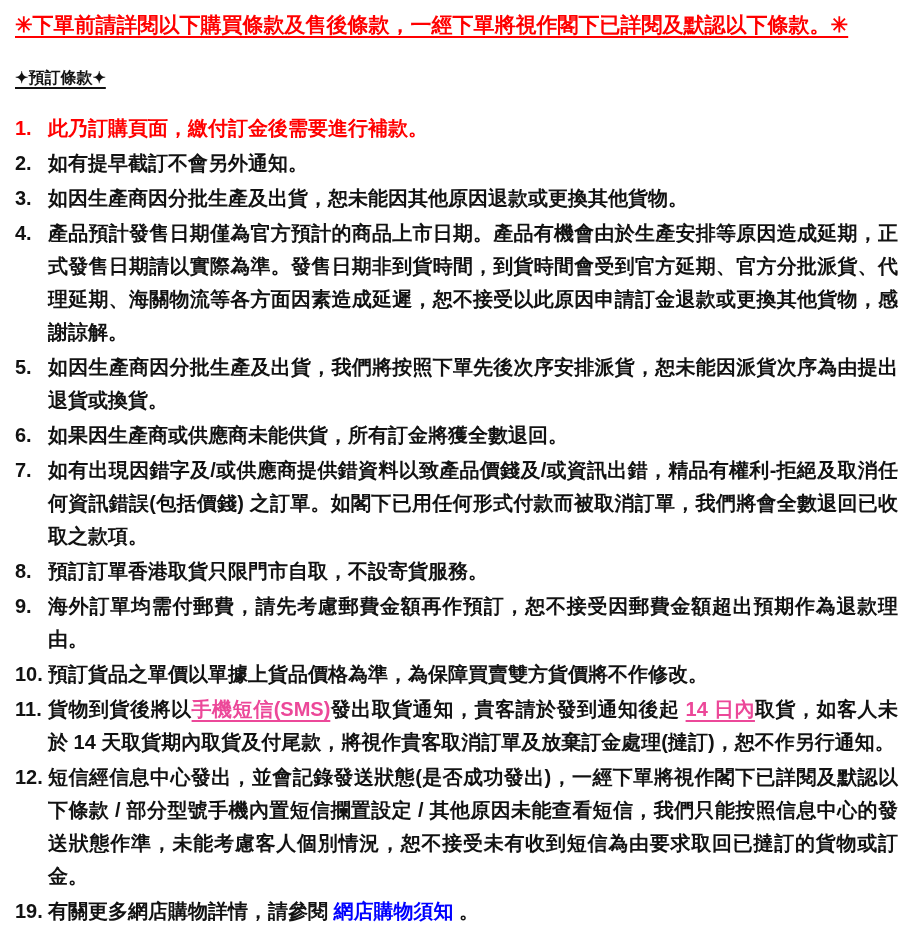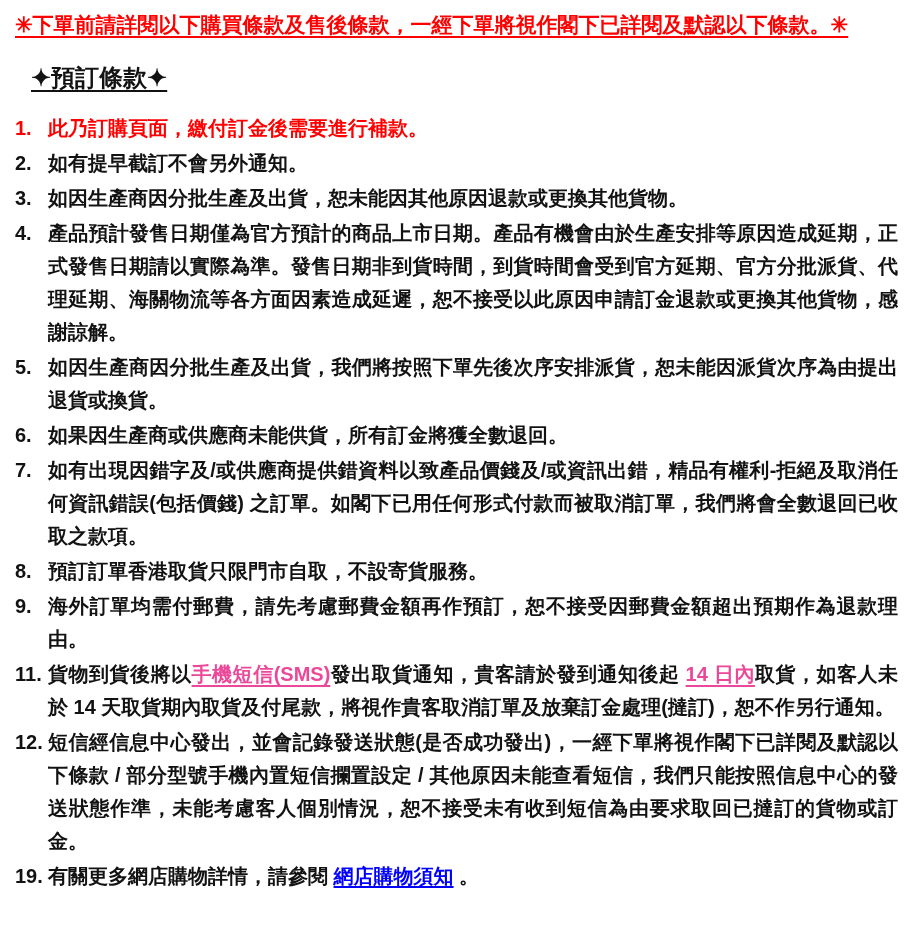--- a/index.html
+++ b/index.html
@@ -26,26 +26,26 @@
     line-height: 26px;
     text-decoration: underline;
     text-decoration-thickness: 2px;
     text-underline-offset: 4px;
     margin: 0 0 28px 0;
     white-space: nowrap;
   }
   .section-title {
     display: inline-block;
     color: #121212;
-    font-size: 24px;
+    font-size: 16px;
     line-height: 24px;
     text-decoration: underline;
     text-decoration-thickness: 2px;
     text-underline-offset: 4px;
-    margin: 0 0 22px 16px;
+    margin: 0 0 22px 0;
   }
   .terms { margin: 0; padding: 0; }
   .term {
     position: relative;
     padding-left: 33px;
     font-size: 20px;
     line-height: 33px;
     text-align: justify;
     margin-bottom: 2px;
   }
@@ -57,21 +57,20 @@
   }
   .term.red { color: #ff0000; }
   .run-red-underline {
     color: #ec4899;
     text-decoration: underline;
     text-decoration-thickness: 2px;
     text-underline-offset: 4px;
   }
   .run-link {
     color: #0000ff;
-    text-decoration: underline;
     text-decoration-thickness: 2px;
     text-underline-offset: 3px;
     cursor: pointer;
   }
 </style>
 </head>
 <body>
 
 <div class="doc">
   <div class="warning-title">✳下單前請詳閱以下購買條款及售後條款，一經下單將視作閣下已詳閱及默認以下條款。✳</div>
@@ -83,17 +82,18 @@
   <div class="terms" id="terms-list">
       <div class="term red"><span class="num">1.</span><span>此乃訂購頁面，繳付訂金後需要進行補款。</span></div>
       <div class="term"><span class="num">2.</span><span>如有提早截訂不會另外通知。</span></div>
       <div class="term"><span class="num">3.</span><span>如因生產商因分批生產及出貨，恕未能因其他原因退款或更換其他貨物。</span></div>
       <div class="term"><span class="num">4.</span><span>產品預計發售日期僅為官方預計的商品上市日期。產品有機會由於生產安排等原因造成延期，正式發售日期請以實際為準。發售日期非到貨時間，到貨時間會受到官方延期、官方分批派貨、代理延期、海關物流等各方面因素造成延遲，恕不接受以此原因申請訂金退款或更換其他貨物，感謝諒解。</span></div>
       <div class="term"><span class="num">5.</span><span>如因生產商因分批生產及出貨，我們將按照下單先後次序安排派貨，恕未能因派貨次序為由提出退貨或換貨。</span></div>
       <div class="term"><span class="num">6.</span><span>如果因生產商或供應商未能供貨，所有訂金將獲全數退回。</span></div>
       <div class="term"><span class="num">7.</span><span>如有出現因錯字及/或供應商提供錯資料以致產品價錢及/或資訊出錯，精品有權利-拒絕及取消任何資訊錯誤(包括價錢) 之訂單。如閣下已用任何形式付款而被取消訂單，我們將會全數退回已收取之款項。</span></div>
       <div class="term"><span class="num">8.</span><span>預訂訂單香港取貨只限門市自取，不設寄貨服務。</span></div>
       <div class="term"><span class="num">9.</span><span>海外訂單均需付郵費，請先考慮郵費金額再作預訂，恕不接受因郵費金額超出預期作為退款理由。</span></div>
+      <div class="term"><span class="num">10.</span><span>預訂貨品之單價以單據上貨品價格為準，為保障買賣雙方貨價將不作修改。</span></div>
       <div class="term"><span class="num">11.</span><span>貨物到貨後將以</span><span class="run-red-underline">手機短信(SMS)</span><span>發出取貨通知，貴客請於發到通知後起 </span><span class="run-red-underline">14 日內</span><span>取貨，如客人未於 14 天取貨期內取貨及付尾款，將視作貴客取消訂單及放棄訂金處理(撻訂)，恕不作另行通知。</span></div>
       <div class="term"><span class="num">12.</span><span>短信經信息中心發出，並會記錄發送狀態(是否成功發出)，一經下單將視作閣下已詳閱及默認以下條款 / 部分型號手機內置短信攔置設定 / 其他原因未能查看短信，我們只能按照信息中心的發送狀態作準，未能考慮客人個別情況，恕不接受未有收到短信為由要求取回已撻訂的貨物或訂金。</span></div>
       <div class="term"><span class="num">19.</span><span>有關更多網店購物詳情，請參閱 </span><a class="run-link">網店購物須知</a><span> 。</span></div>
     </div>
 </div>
 
 </body></html>

